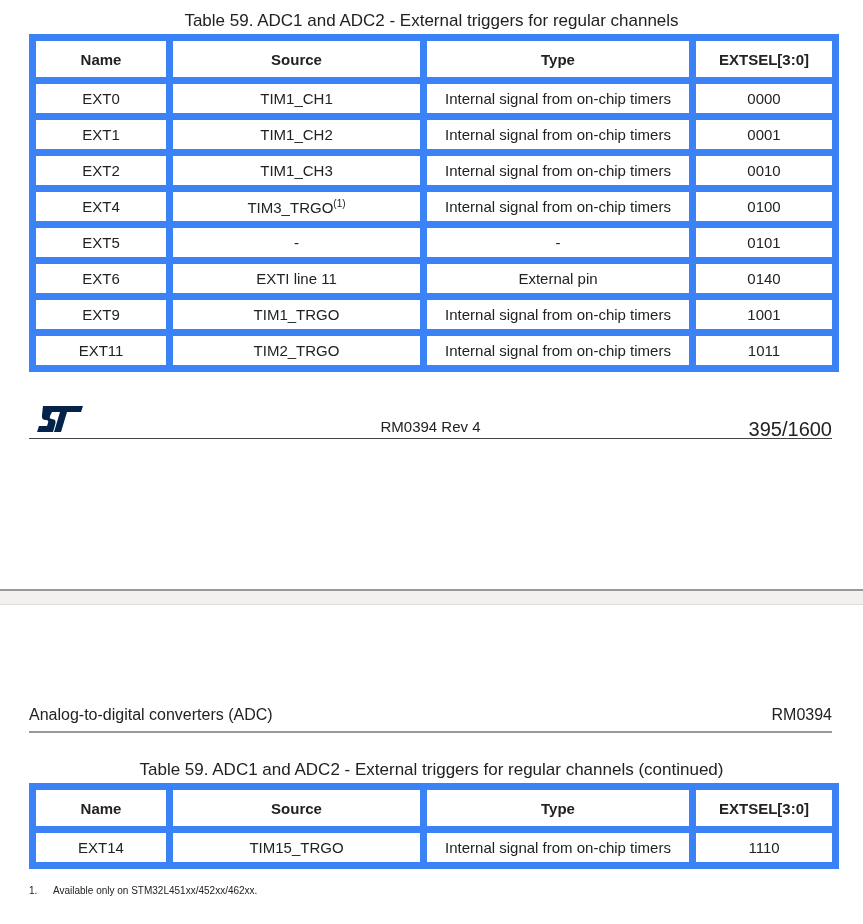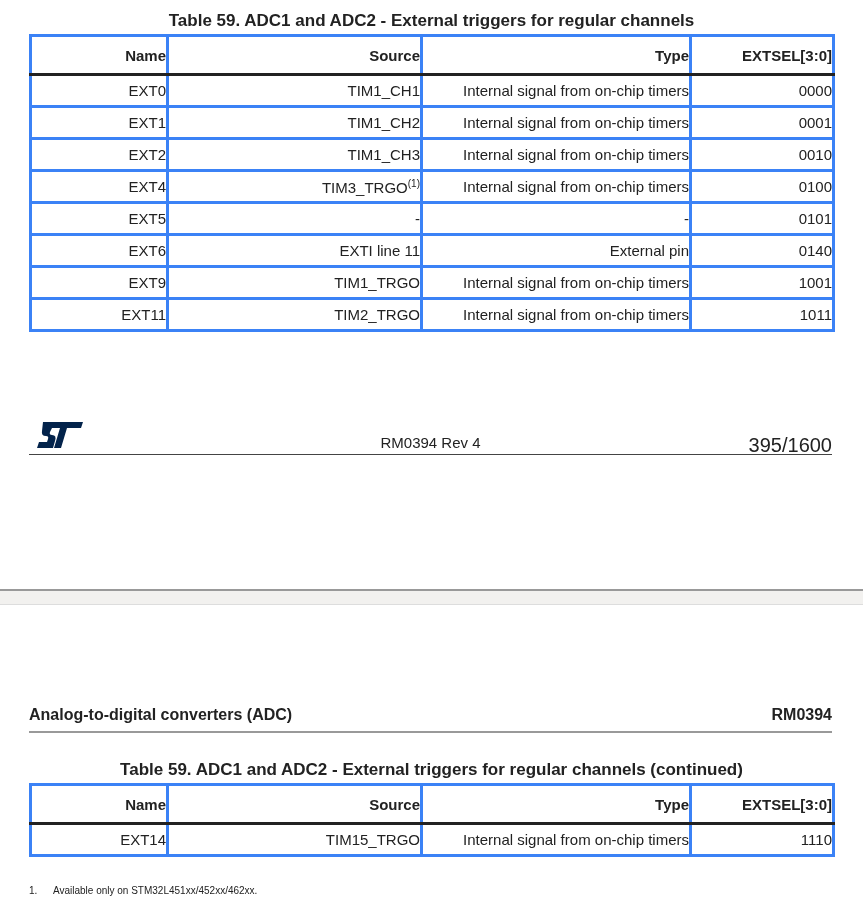--- a/index.html
+++ b/index.html
@@ -1,35 +1,35 @@
 <!DOCTYPE html>
 <html><head>
 <meta charset="utf-8">
 <style>
   html, body { margin:0; padding:0; background:#fff; }
   body { width:863px; height:924px; position:relative; overflow:hidden;
          font-family:"Liberation Sans", sans-serif; color:#222; }
   .caption { position:absolute; left:0; width:863px; text-align:center;
-             font-weight:bold; font-size:17px; }
+             font-weight:normal; font-size:17px; }
   table.t { position:absolute; left:29px; width:803px; border-collapse:collapse;
             font-size:15px; table-layout:fixed; }
-  table.t td, table.t th { border:3px solid #3b82f6; text-align:right; padding:0;
+  table.t td, table.t th { border:7px solid #3b82f6; text-align:center; padding:0;
             height:29px; }
   table.t th { font-weight:bold; height:36px; border-bottom:3px solid #222; }
   table.t .vsep { border-left:1px solid #888;margin-top:28px; }
   sup { font-size:10px; }
-  .footer { position:absolute; left:29px; width:803px; top:420px; height:34px;
+  .footer { position:absolute; left:29px; width:803px; top:404px; height:34px;
             border-bottom:1px solid #444; }
   .footer .doc { position:absolute; left:0; width:803px; text-align:center; top:14px; font-size:15px; }
   .footer .page { position:absolute; right:0; top:14px; font-size:20px; }
   .footer .logo { position:absolute; left:6px; top:0; }
   .pagebreak { position:absolute; left:0; width:863px; top:589px; height:13px;
                background:#f2f1ef; border-top:2px solid #999; border-bottom:1px solid #ddd; }
   .header { position:absolute; left:29px; width:803px; top:704px; height:27px;
-            border-bottom:2px solid #999; font-weight:bold; font-size:16px; }
+            border-bottom:2px solid #999; font-weight:normal; font-size:16px; }
   .header .left { position:absolute; left:0; top:2px; }
   .header .right { position:absolute; right:0; top:2px;padding-left:18px; }
   .footnote { position:absolute; left:29px; top:885px; font-size:10px; }
   .footnote .num { display:inline-block; width:24px; }
 </style>
 </head>
 <body>
 
 <div class="caption" style="top:11px;">Table 59. ADC1 and ADC2 - External triggers for regular channels</div>
 

